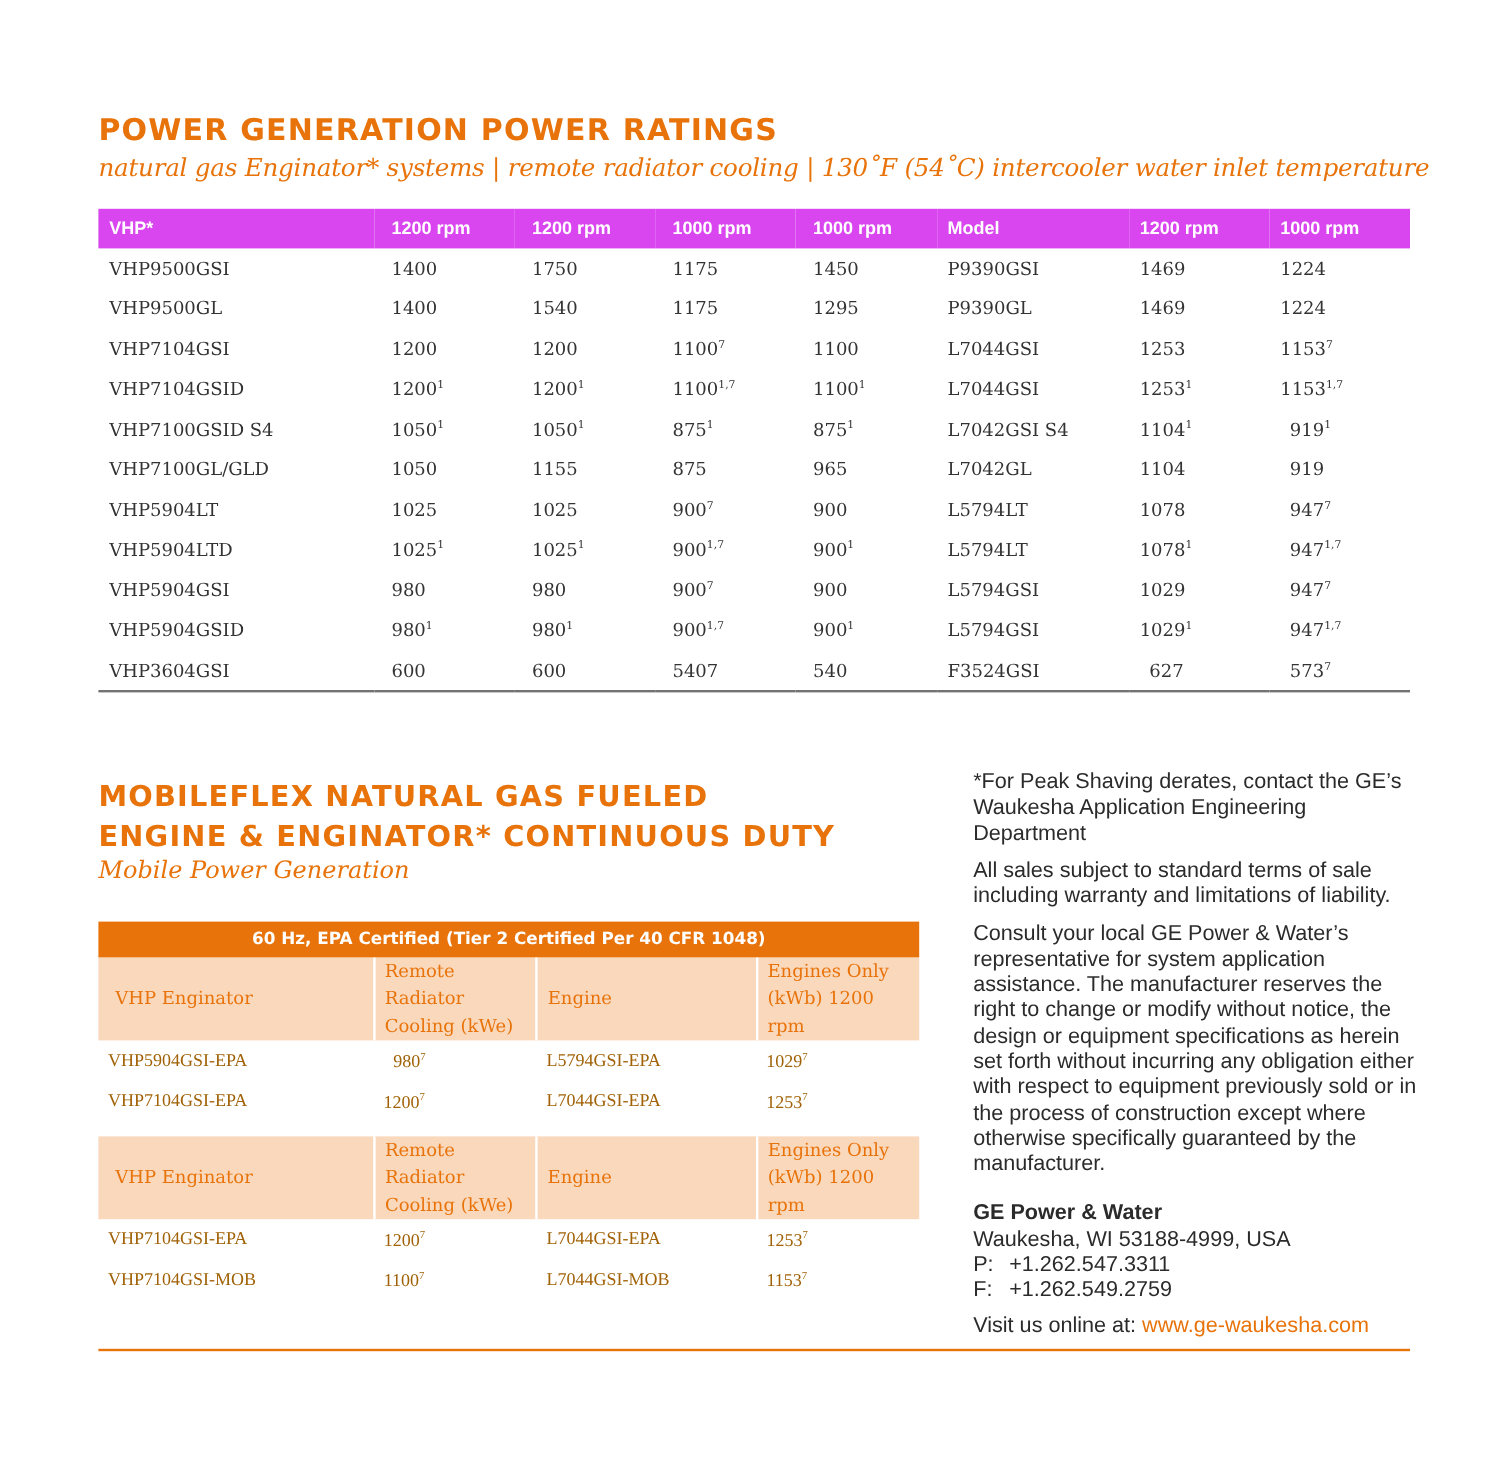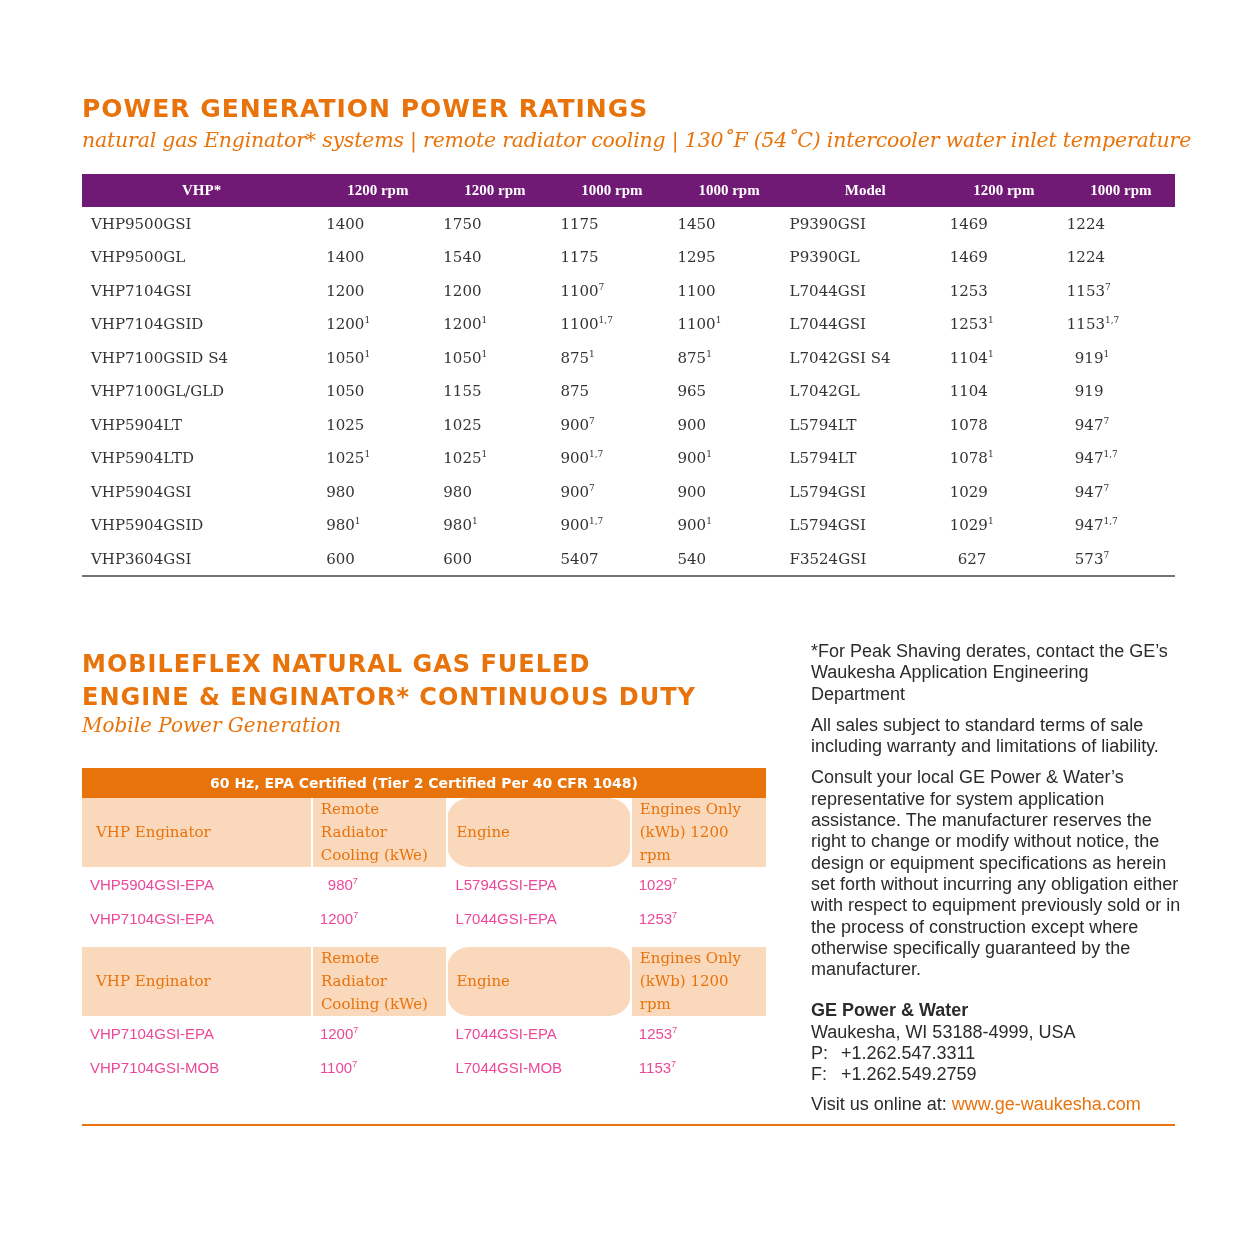--- a/index.html
+++ b/index.html
@@ -16,23 +16,23 @@
     font-family: "DejaVu Serif", serif; font-style: italic;
     font-size: 20.5px; color: #e8730a; white-space: nowrap; letter-spacing: -0.2px;
   }
 
   
   .ratings {
     position: absolute; left: 82px; top: 174px; width: 1093px;
     border-collapse: collapse;
   }
   .ratings thead th {
-    background: #701a75; color: #ffffff; height: 33px;
-    font-family: Liberation Serif, serif; font-weight: bold; font-size: 15px;
-    text-align: center; padding: 0 0 0 9px; white-space: nowrap;
+    background: #d946ef; color: #ffffff; height: 33px;
+    font-family: Liberation Sans, sans-serif; font-weight: bold; font-size: 15px;
+    text-align: left; padding: 0 0 0 9px; white-space: nowrap;
   }
   .ratings td {
     height: 33.5px; font-family: "DejaVu Serif", serif; font-size: 15px;
     color: #333; padding: 0 0 0 9px; white-space: nowrap;
   }
   .ratings tbody tr:last-child td { border-bottom: 2px solid #737373; height: 34px; }
   .ratings sup { font-size: 9px; vertical-align: 6px; }
   .c-model { width: 230px; }
   .c-num { width: 117px; }
   .c-model2 { width: 160px; }
@@ -60,25 +60,25 @@
   }
   .mtable .head-row th {
     background: #fad8bc; color: #e8730a; height: 56px;
     font-family: "DejaVu Serif", serif; font-weight: normal; font-size: 15px;
     text-align: left; padding: 0 6px 0 8px; line-height: 23px;
     border-right: 2px solid #ffffff; vertical-align: middle;
   }
   .mtable .head-row th:first-child { padding-left: 14px; }
   .mtable .head-row th:last-child { border-right: none; }
   .mtable td {
-    height: 34px; font-family: Liberation Sans, sans-serif; font-size: 15px;
-    color: #ec4899; padding: 0 0 0 8px; white-space: nowrap;
+    height: 34px; font-family: Liberation Serif, serif; font-size: 15px;
+    color: #a16207; padding: 0 0 0 8px; white-space: nowrap;
   }
   .mtable sup { font-size: 9px; vertical-align: 6px; }
-  .mt-c1 { width: 236px; } .mt-c2 { width: 139px; } .mt-c3 { width: 188px; border-radius: 22px; } .mt-c4 { width: 139px; }
+  .mt-c1 { width: 236px; } .mt-c2 { width: 139px; } .mt-c3 { width: 188px; } .mt-c4 { width: 139px; }
 
   
   .notes {
     position: absolute; left: 811px; top: 641px; width: 370px;
     font-family: "Liberation Sans", sans-serif; font-size: 18px;
     line-height: 21.3px; color: #2b2b2b;
   }
   .notes p { margin-bottom: 10px; }
   .notes .company { font-weight: bold; margin-top: 20px; margin-bottom: 0; }
   .notes .addr { margin-bottom: 0; }

